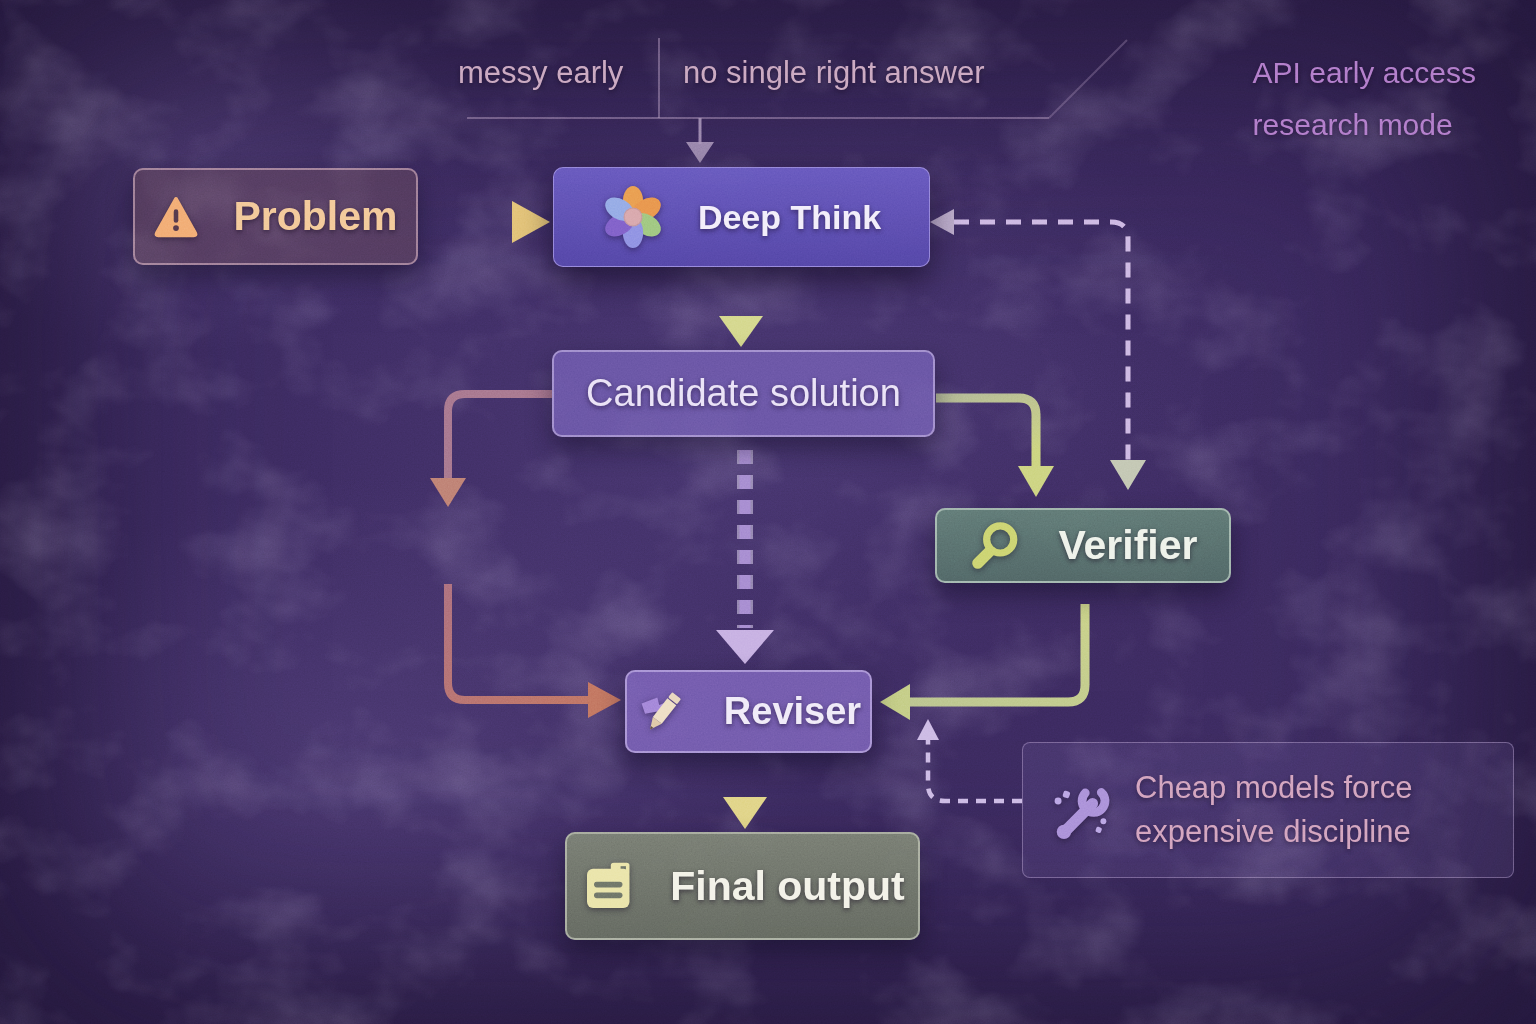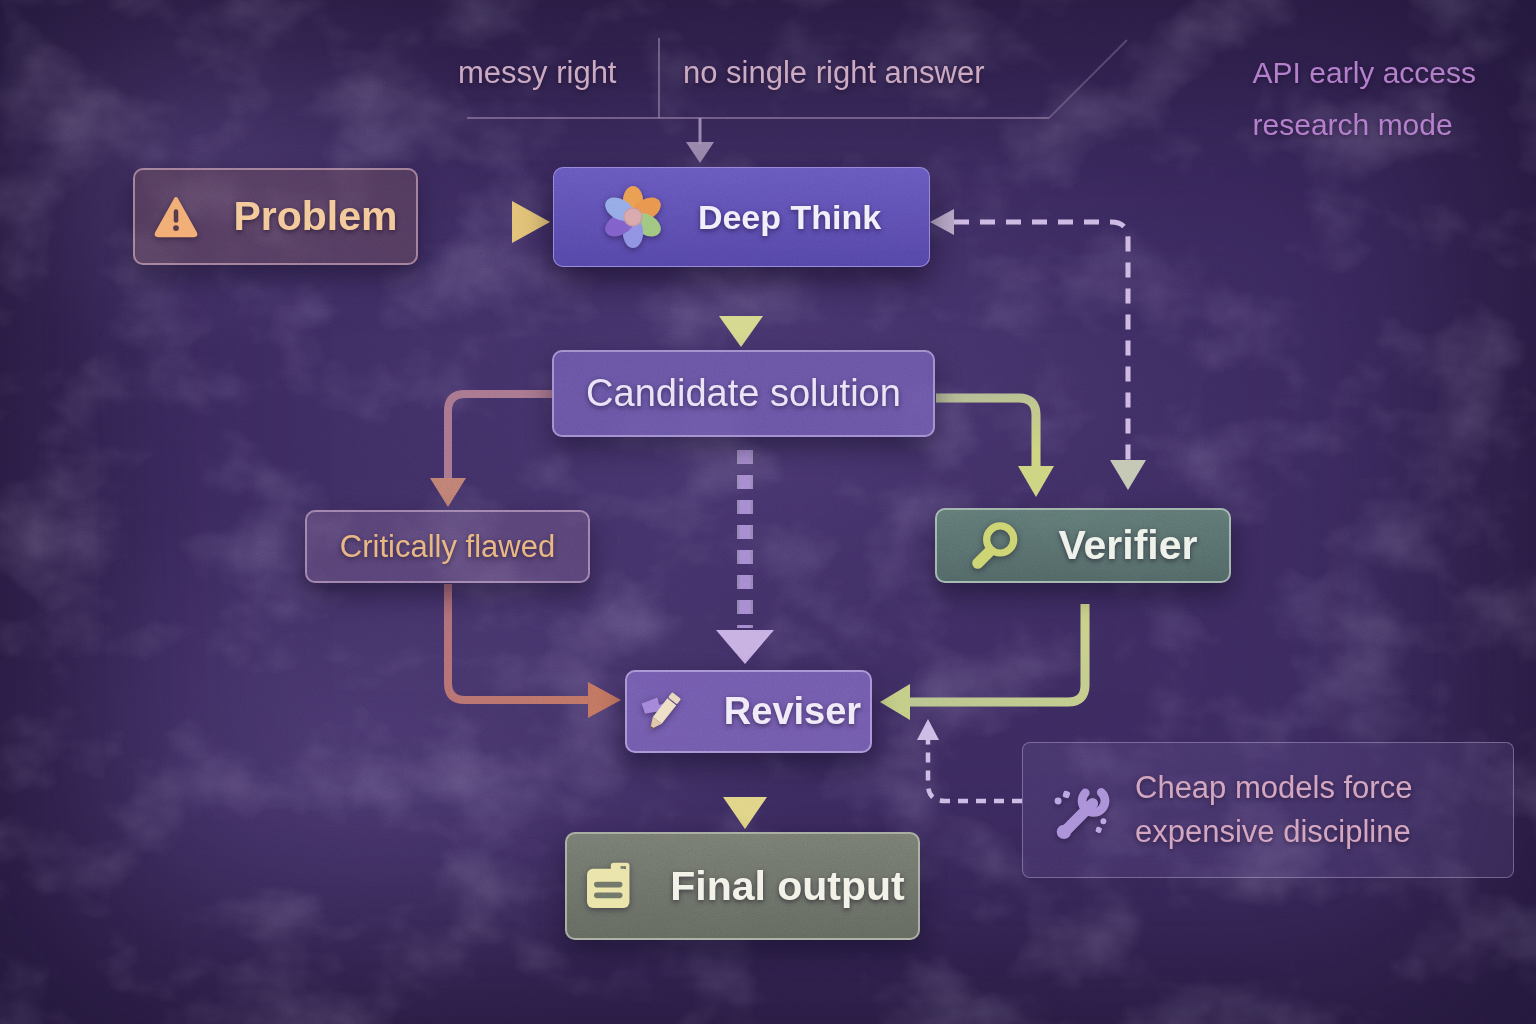--- a/index.html
+++ b/index.html
@@ -165,21 +165,21 @@
       <path d="M1022,801 H945 Q928,801 928,784 V738" fill="none" stroke="#cbb9e4" stroke-width="4.5" stroke-dasharray="10 8"></path>
       <polygon points="917,740 939,740 928,719" fill="#cbb9e4"></polygon>
     </g>
 
     <g>
       <line x1="745" y1="754" x2="745" y2="799" stroke="url(#gradFinal)" stroke-width="14"></line>
       <polygon points="723,797 767,797 745,829" fill="#e0d385"></polygon>
     </g>
   </svg>
 
-  <div class="toplabel" id="lbl-messy">messy right</div>
+  <div class="toplabel" id="lbl-messy">messy early</div>
   <div class="toplabel" id="lbl-nosingle">no single right answer</div>
   <div class="apilabels">
     <span>API early access</span>
     <span>research mode</span>
   </div>
 
   <div class="node" id="problem">
     <span class="icon">
       <svg width="46" height="46" viewBox="0 0 24 24">
         <path d="M12 2.6 L22 20.4 Q22.6 21.5 21.3 21.5 H2.7 Q1.4 21.5 2 20.4 Z" fill="#f2ab72" stroke="#f2ab72" stroke-width="2" stroke-linejoin="round"></path>
@@ -202,23 +202,20 @@
         <circle r="7.5" fill="#d8a6ab" stroke="#c4969c" stroke-width="1"></circle>
       </svg>
     </span>
     <span class="lbl">Deep Think</span>
   </div>
 
   <div class="node" id="candidate">
     <span class="lbl">Candidate solution</span>
   </div>
 
-  <div class="node" id="flawed">
-    <span class="lbl">Critically flawed</span>
-  </div>
 
   <div class="node" id="verifier">
     <span class="icon">
       <svg width="56" height="56" viewBox="0 0 24 24">
         <circle cx="13.8" cy="9.2" r="5.8" fill="none" stroke="#cbd36f" stroke-width="3.1"></circle>
         <line x1="9.4" y1="14.2" x2="4.2" y2="19.4" stroke="#cbd36f" stroke-width="4.8" stroke-linecap="round"></line>
       </svg>
     </span>
     <span class="lbl">Verifier</span>
   </div>

